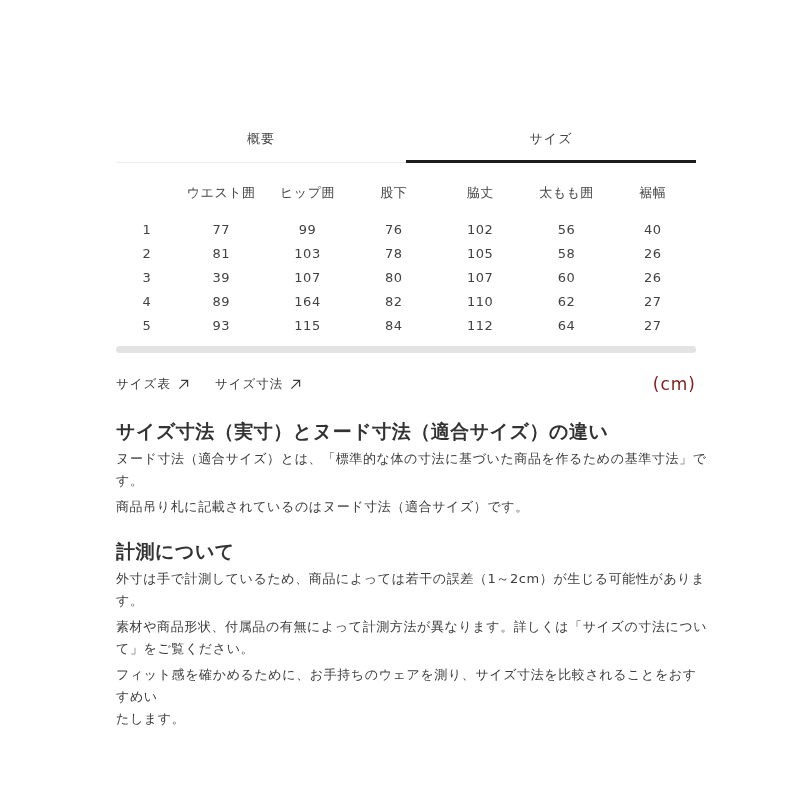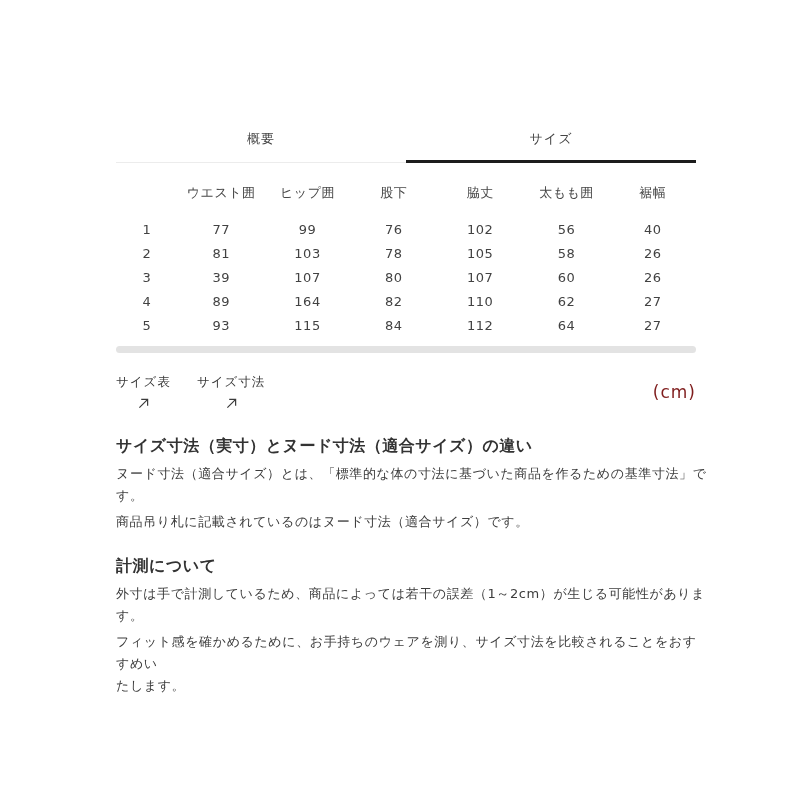--- a/index.html
+++ b/index.html
@@ -35,29 +35,29 @@
     width: 580px; height: 7px; margin-top: 9px; border-radius: 4px;
     background: #e3e3e3; cursor: pointer;
   }
   
   .links-row {
     width: 580px; margin-top: 21px; display: flex; align-items: center;
   }
   .link {
     display: inline-flex; align-items: center; gap: 7px; margin-right: 26px;
     font-size: 12.5px; color: #3a3a3a; letter-spacing: 1px;
-    text-decoration: none; cursor: pointer; flex-direction: column;
+    text-decoration: none; cursor: pointer;
   }
   .link svg { display: block; }
   .unit { margin-left: auto; font-size: 17px; color: #7f1d1d; letter-spacing: 1px; }
   
   .sections { margin-top: 27px; width: 592px; }
   .section { margin-bottom: 23px; }
   .section-heading {
-    font-size: 16px; font-weight: bold; color: #333333;
+    font-size: 19px; font-weight: bold; color: #333333;
     letter-spacing: 0.5px; margin-bottom: 7px; line-height: 20px;
   }
   .para { margin-bottom: 4px; }
   .para-line { font-size: 13px; line-height: 22px; color: #3c3c3c; letter-spacing: 0.6px; }
 </style>
 </head>
 <body>
 
 <div class="content">
 
@@ -167,19 +167,23 @@
         <div class="para">
           <div class="para-line">商品吊り札に記載されているのはヌード寸法（適合サイズ）です。</div>
         </div>
       </div>
       <div class="section">
         <div class="section-heading">計測について</div>
         <div class="para">
           <div class="para-line">外寸は手で計測しているため、商品によっては若干の誤差（1～2cm）が生じる可能性があります。</div>
         </div>
         <div class="para">
+          <div class="para-line">素材や商品形状、付属品の有無によって計測方法が異なります。詳しくは「サイズの寸法につい</div>
+          <div class="para-line">て」をご覧ください。</div>
+        </div>
+        <div class="para">
           <div class="para-line">フィット感を確かめるために、お手持ちのウェアを測り、サイズ寸法を比較されることをおすすめい</div>
           <div class="para-line">たします。</div>
         </div>
       </div>
     </div>
 
 </div>
 
 </body></html>

